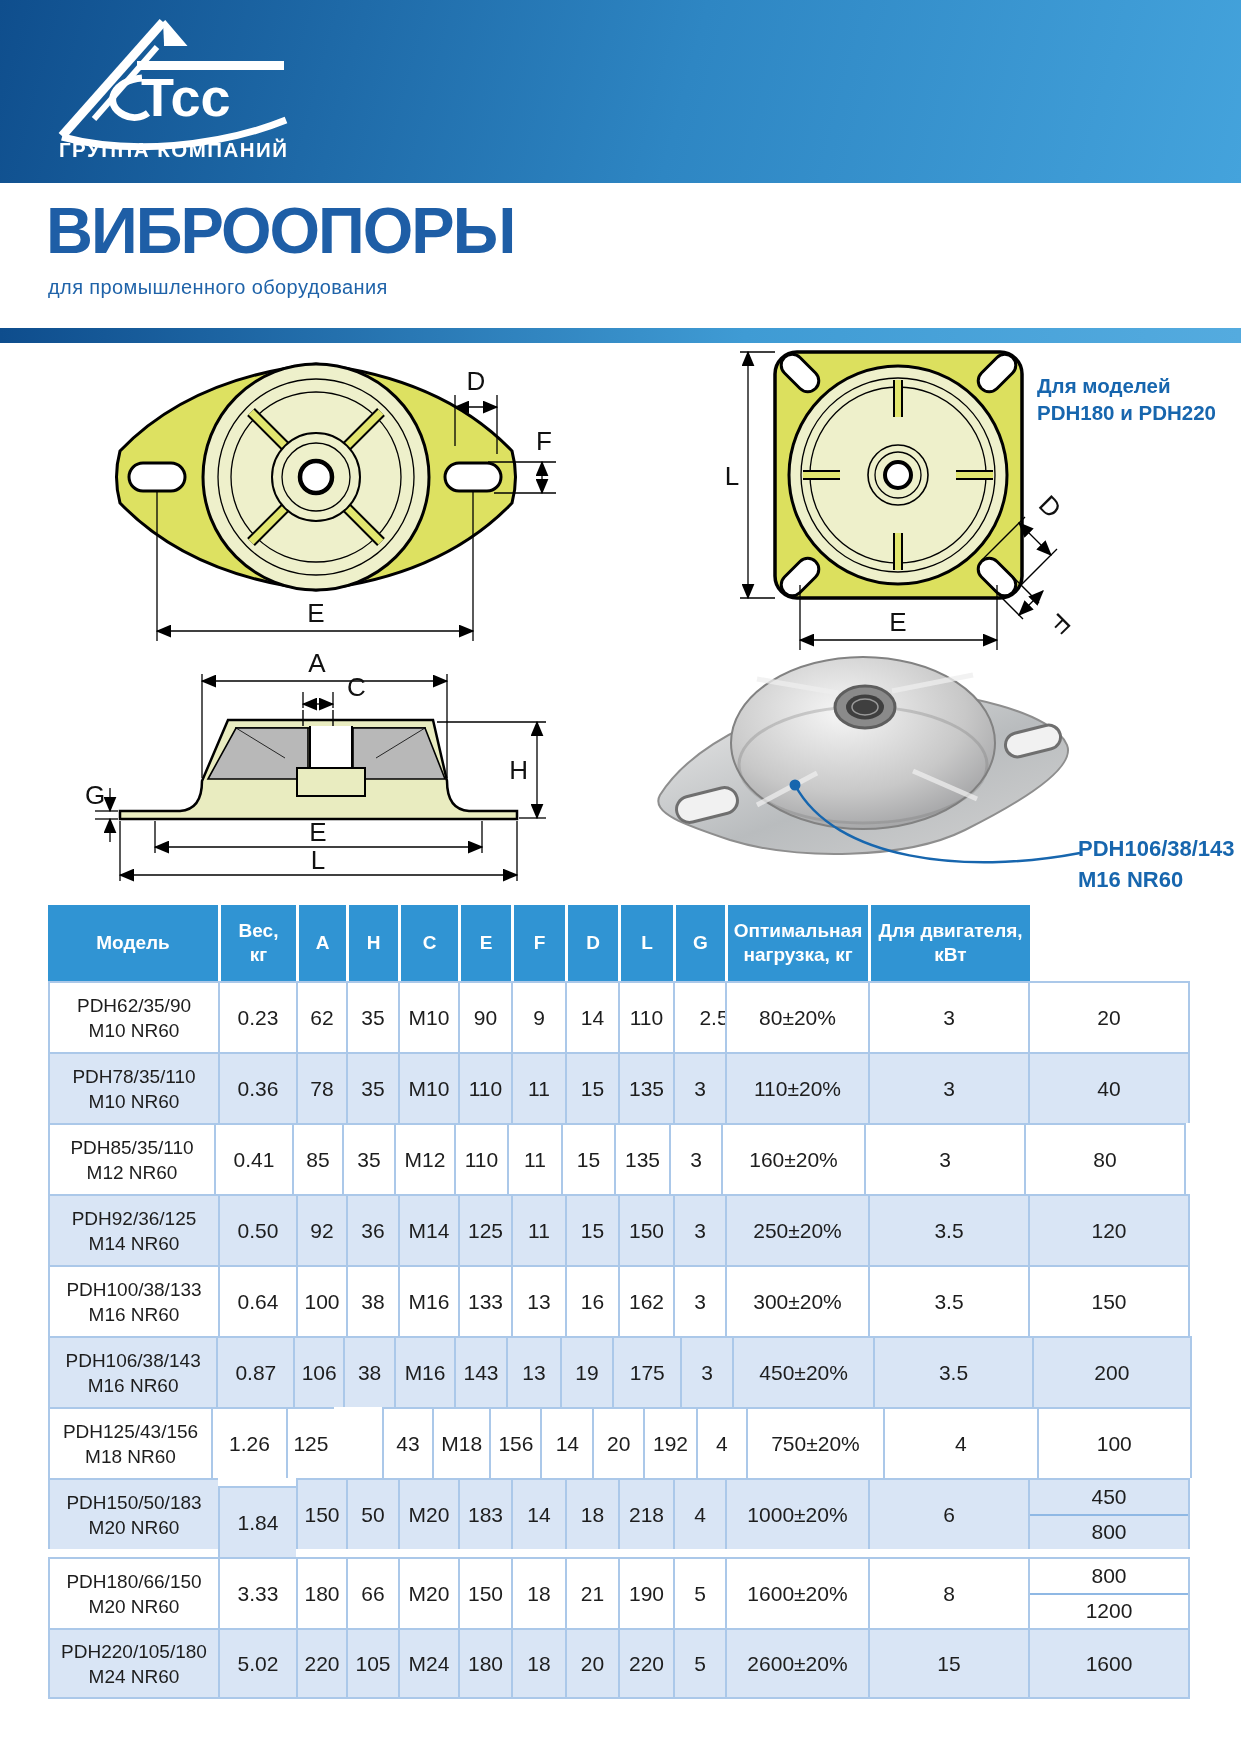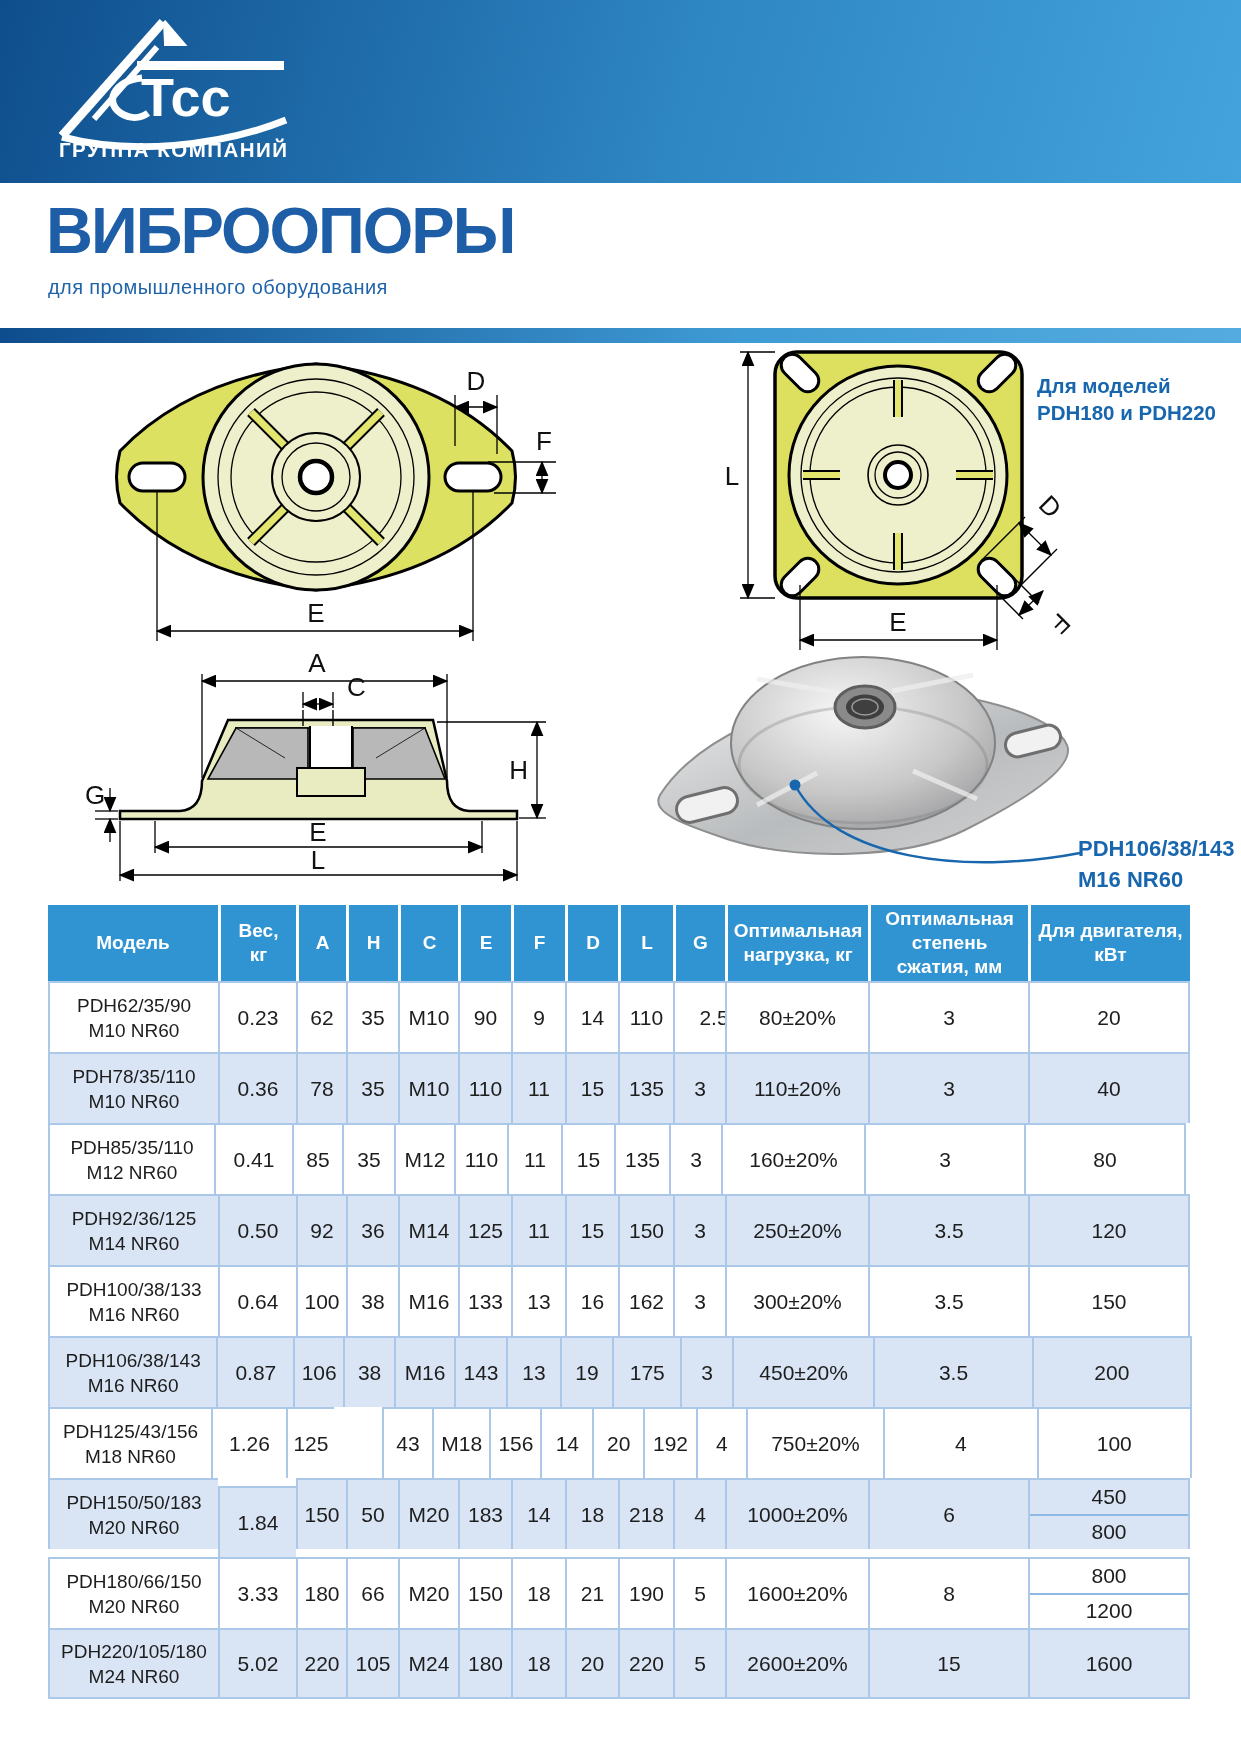--- a/index.html
+++ b/index.html
@@ -270,21 +270,20 @@
 кг</div>
         <div class="tcell" style="width: 50px;">A</div>
         <div class="tcell" style="width: 52px;">H</div>
         <div class="tcell" style="width: 60px;">C</div>
         <div class="tcell" style="width: 53px;">E</div>
         <div class="tcell" style="width: 54px;">F</div>
         <div class="tcell" style="width: 53px;">D</div>
         <div class="tcell" style="width: 55px;">L</div>
         <div class="tcell" style="width: 52px;">G</div>
         <div class="tcell" style="width: 143px;">Оптимальная нагрузка, кг</div>
-        <div class="tcell" style="width: 160px;">Оптимальная степень сжатия, мм</div>
         <div class="tcell" style="width: 162px;">Для двигателя, кВт</div>
       </div>
       <div class="trow">
         <div class="tcell mcell" style="width: 170px;">
           <div class="mline">PDH62/35/90</div>
           <div class="mline">M10 NR60</div>
         </div>
         <div class="tcell" style="width: 78px;">0.23</div>
         <div class="tcell" style="width: 50px;">62</div>
         <div class="tcell" style="width: 52px;">35</div>

